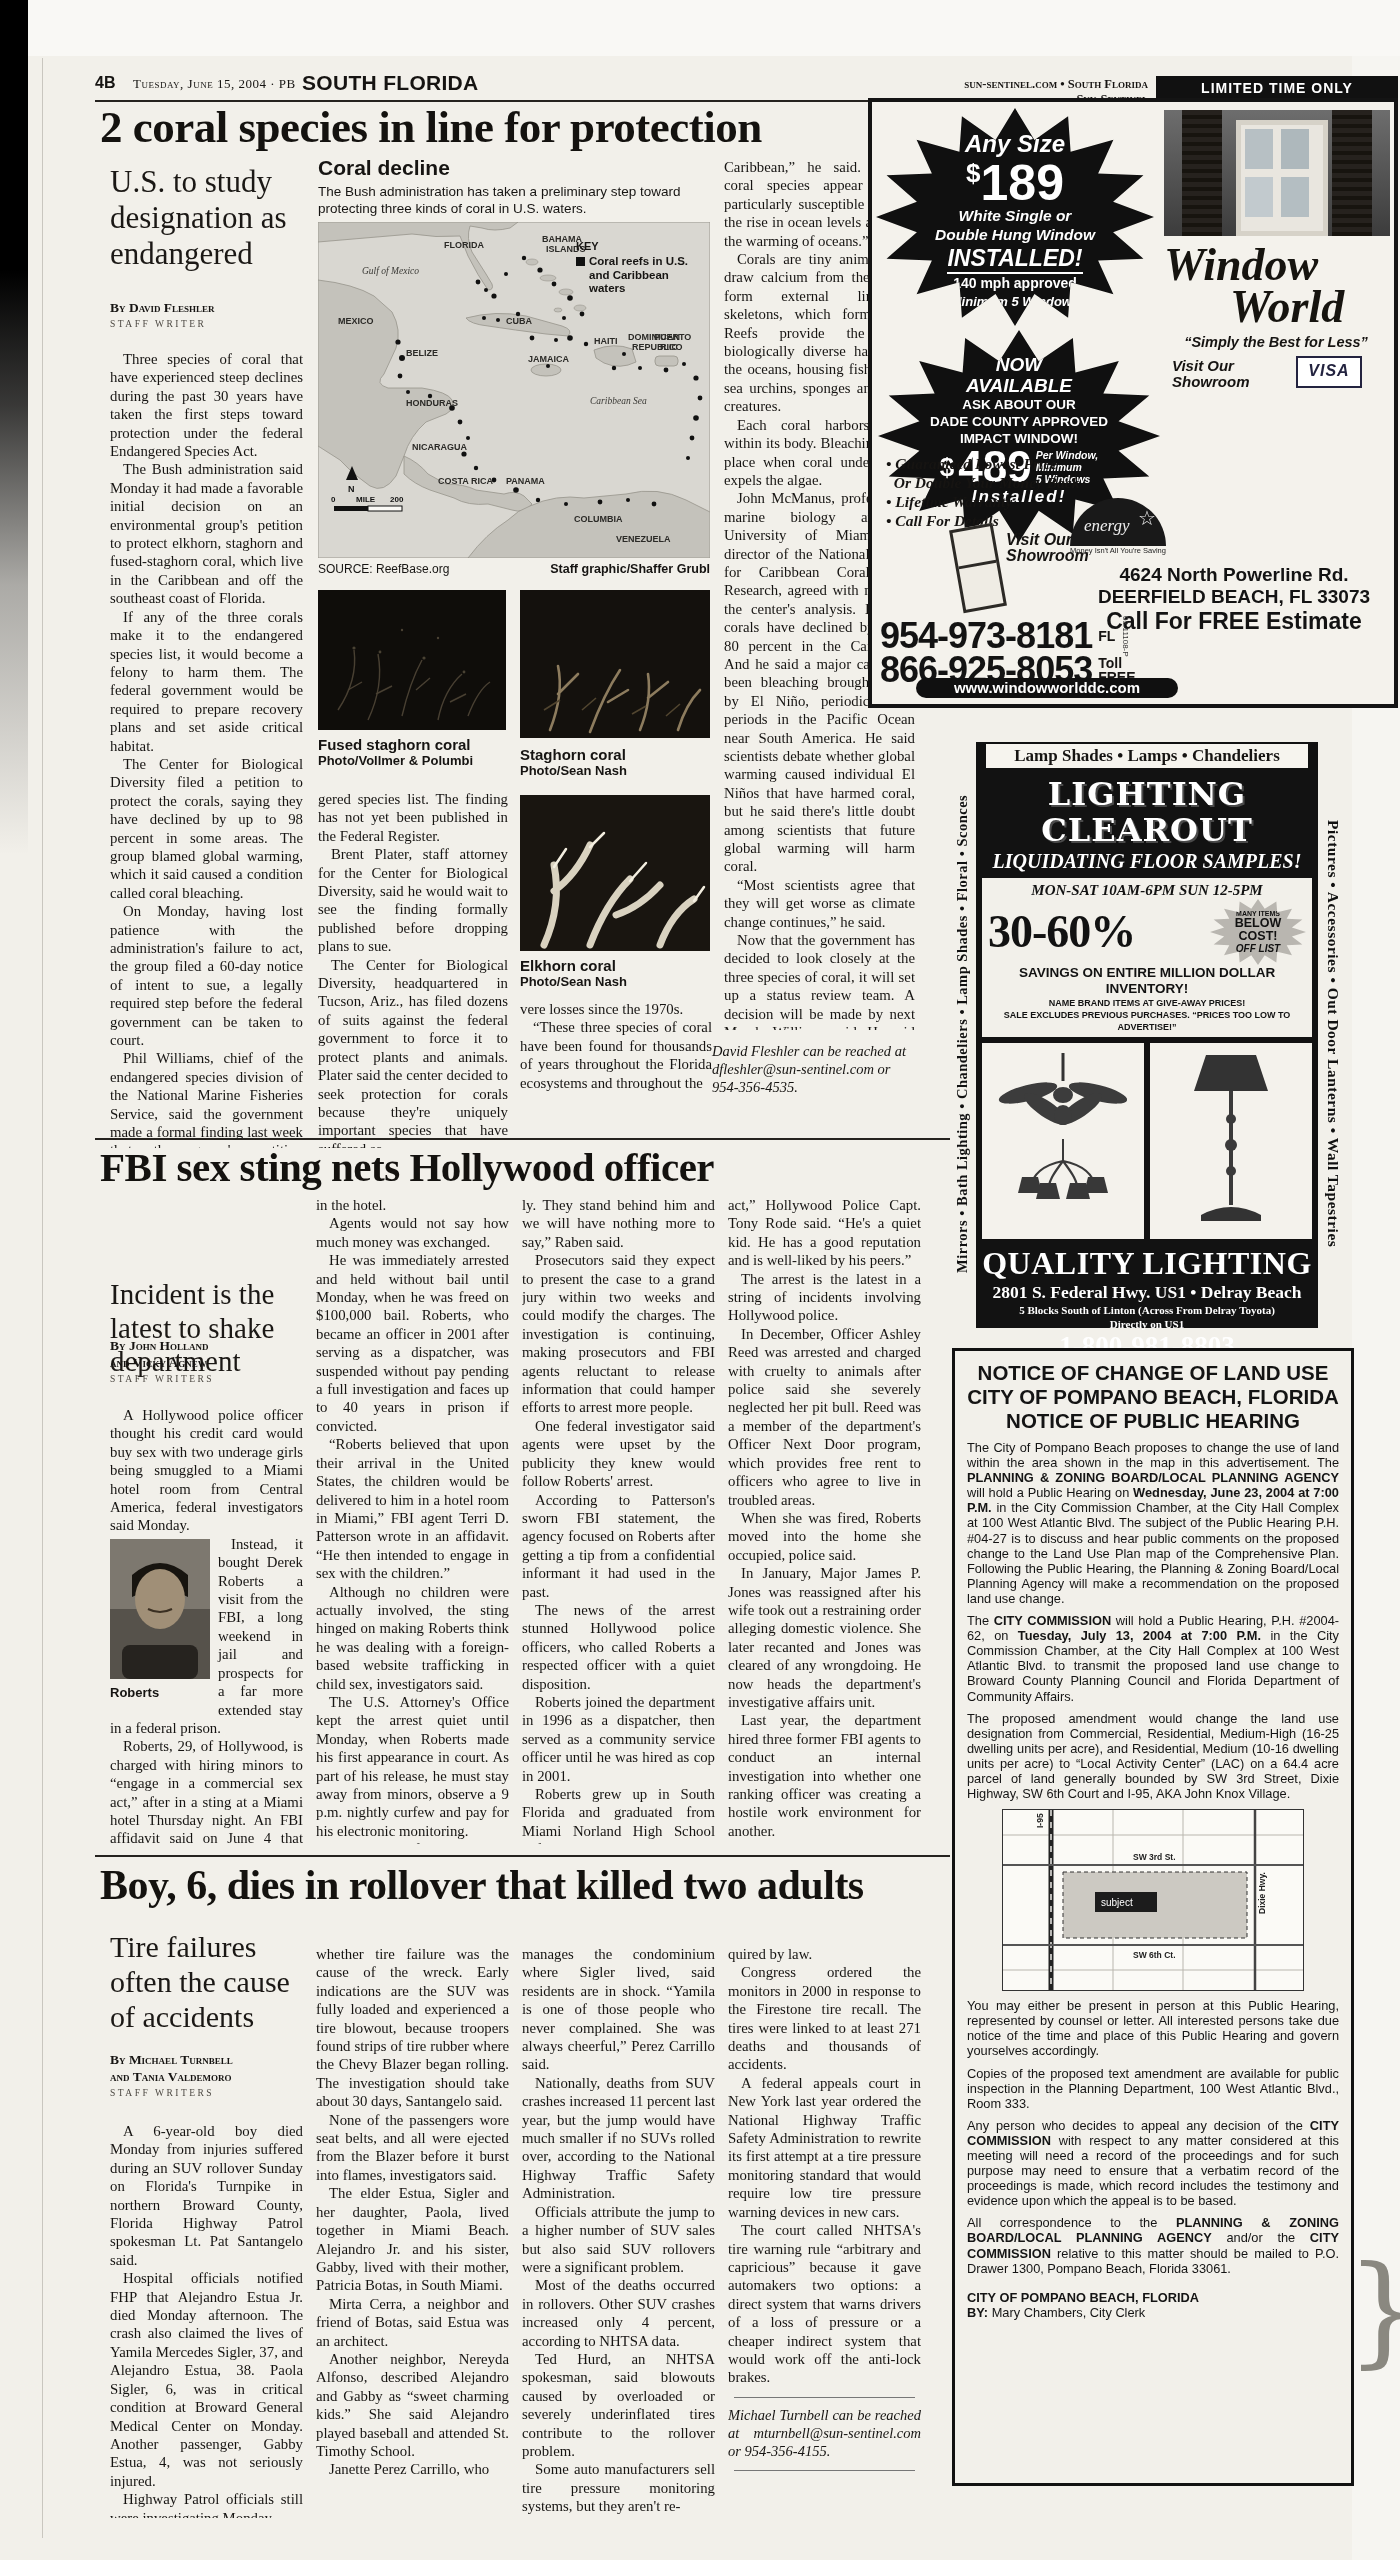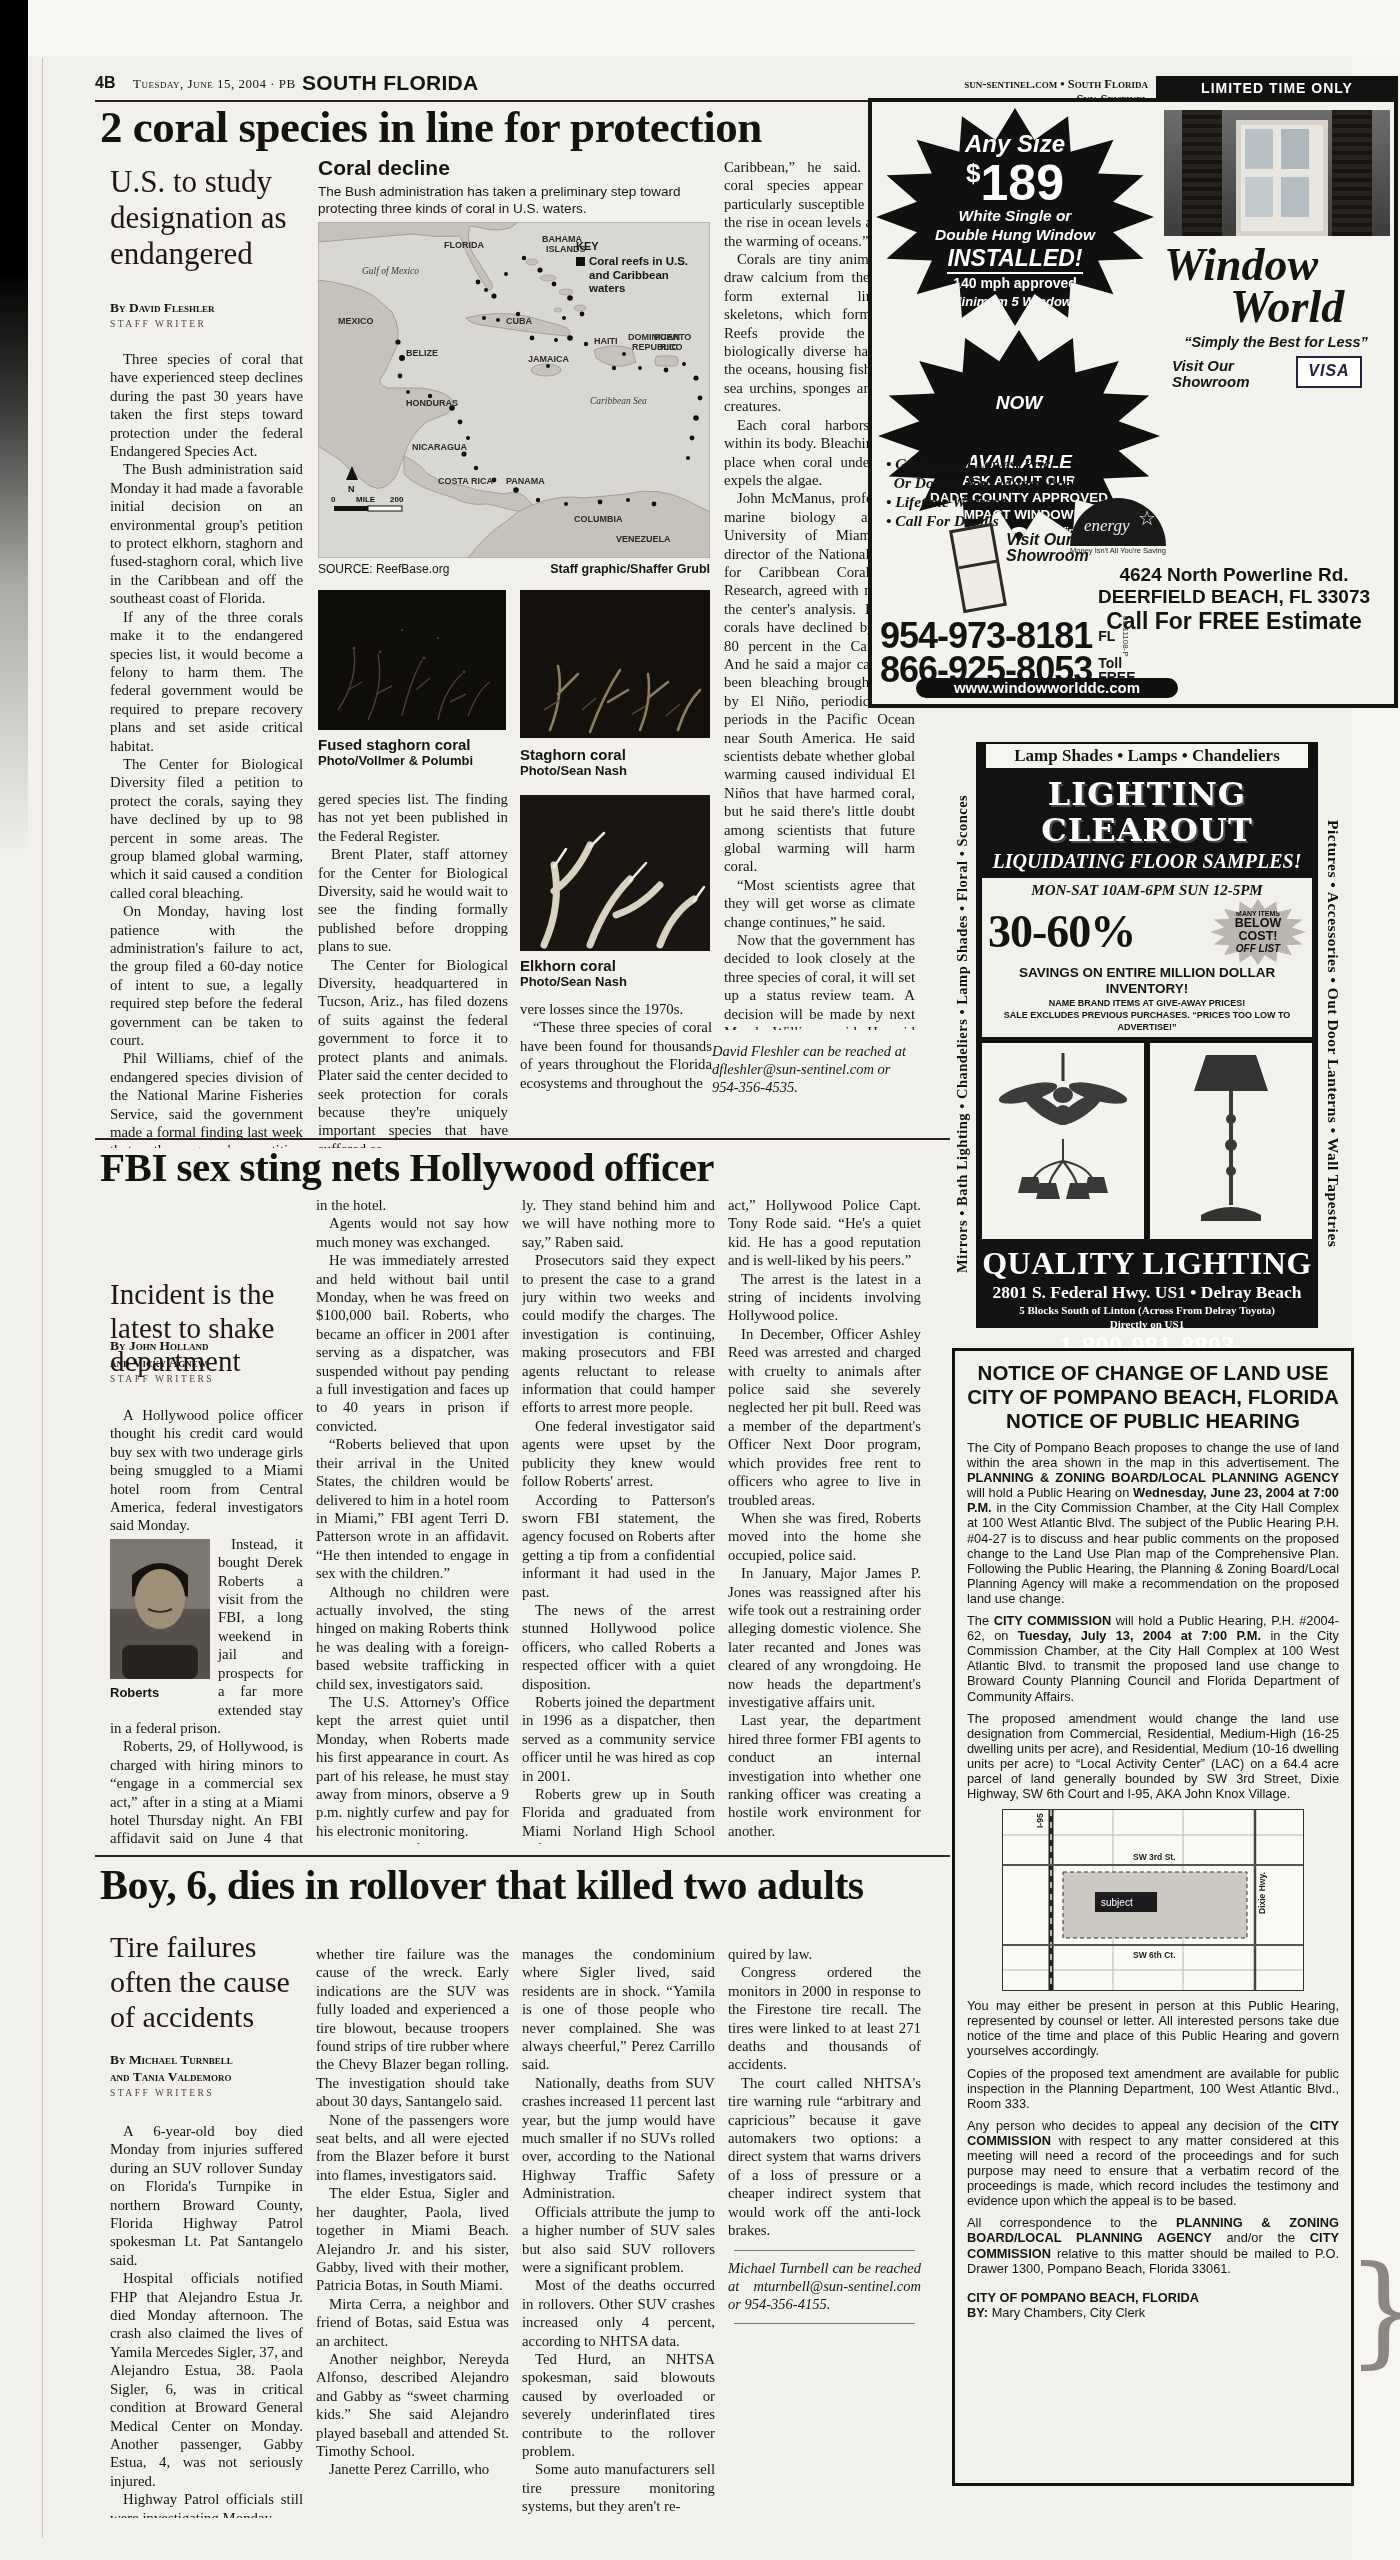--- a/index.html
+++ b/index.html
@@ -44,21 +44,21 @@
   .burst{background:#101010;color:#fff;text-align:center;
     clip-path:polygon(100% 50%,85.3% 57%,96.2% 69.1%,79.9% 70%,85.4% 85.4%,70% 79.9%,69.1% 96.2%,57% 85.3%,50% 100%,43% 85.3%,30.9% 96.2%,30% 79.9%,14.6% 85.4%,20.1% 70%,3.8% 69.1%,14.7% 57%,0% 50%,14.7% 43%,3.8% 30.9%,20.1% 30%,14.6% 14.6%,30% 20.1%,30.9% 3.8%,43% 14.7%,50% 0%,57% 14.7%,69.1% 3.8%,70% 20.1%,85.4% 14.6%,79.9% 30%,96.2% 30.9%,85.3% 43%);}
   .burst .in{display:flex;flex-direction:column;align-items:center;font-family:"Liberation Sans",sans-serif;}
   .b-any{font:italic 800 24px "Liberation Sans",sans-serif;}
   .b-price{font:900 50px/46px "Liberation Sans",sans-serif;}
   .b-dollar{font:900 26px "Liberation Sans",sans-serif;vertical-align:18px;}
   .b-it{font:italic 700 15.5px/19px "Liberation Sans",sans-serif;}
   .b-inst{font:italic 900 23px/28px "Liberation Sans",sans-serif;border-bottom:2px solid #fff;}
   .b-sm{font:700 14px/19px "Liberation Sans",sans-serif;}
   .b-it2{font:italic 700 13px/17px "Liberation Sans",sans-serif;}
-  .b2-l{font:italic 800 19px/21px "Liberation Sans",sans-serif;margin-top:38px;}
+  .b2-l{font:italic 800 19px/21px "Liberation Sans",sans-serif;}
   .b2-m{font:700 13.5px/17px "Liberation Sans",sans-serif;}
   .b2-price{font:900 44px/40px "Liberation Sans",sans-serif;}
   .b2-side{font:italic 700 10.5px/12px "Liberation Sans",sans-serif;text-align:left;}
   .b2-inst{font:italic 800 17px "Liberation Sans",sans-serif;letter-spacing:2px;}
   .wb{font:italic bold 15.5px/19px "Liberation Serif",serif;}
   .wb li{list-style:none;}
   .brand{font:italic bold 46px/42px "Liberation Serif",serif;color:#16140f;}
   .slogan{font:italic bold 14.5px "Liberation Sans",sans-serif;text-align:center;}
   .visit{font:italic 800 15px/16px "Liberation Sans",sans-serif;}
   .visa{border:2px solid #23233f;background:#fff;color:#23233f;font:italic 900 16px/26px "Liberation Sans",sans-serif;
@@ -621,19 +621,20 @@
     <p class="ni">manages the condominium where Sigler lived, said residents are in shock. “Yamila is one of those people who never complained. She was always cheerful,” Perez Carrillo said.</p>
     <p>Nationally, deaths from SUV crashes increased 11 percent last year, but the jump would have much smaller if no SUVs rolled over, according to the National Highway Traffic Safety Administration.</p>
     <p>Officials attribute the jump to a higher number of SUV sales but also said SUV rollovers were a significant problem.</p>
     <p>Most of the deaths occurred in rollovers. Other SUV crashes increased only 4 percent, according to NHTSA data.</p>
     <p>Ted Hurd, an NHTSA spokesman, said blowouts caused by overloaded or severely underinflated tires contribute to the rollover problem.</p>
     <p>Some auto manufacturers sell tire pressure monitoring systems, but they aren't re-</p>
   </div>
   <div class="bt abs" style="left:728px;top:1945px;width:193px;height:573px;">
     <p class="ni">quired by law.</p>
     <p>Congress ordered the monitors in 2000 in response to the Firestone tire recall. The tires were linked to at least 271 deaths and thousands of accidents.</p>
+    <p>A federal appeals court in New York last year ordered the National Highway Traffic Safety Administration to rewrite its first attempt at a tire pressure monitoring standard that would require low tire pressure warning devices in new cars.</p>
     <p>The court called NHTSA's tire warning rule “arbitrary and capricious” because it gave automakers two options: a direct system that warns drivers of a loss of pressure or a cheaper indirect system that would work off the anti-lock brakes.</p>
     <div style="border-top:1px solid #777;margin:10px 6px 8px 6px;"></div>
     <p class="ni tag">Michael Turnbell can be reached at mturnbell@sun-sentinel.com or 954-356-4155.</p>
     <div style="border-top:1px solid #777;margin:10px 6px 0 6px;"></div>
   </div>
 
 </div>
 
 </body></html>

